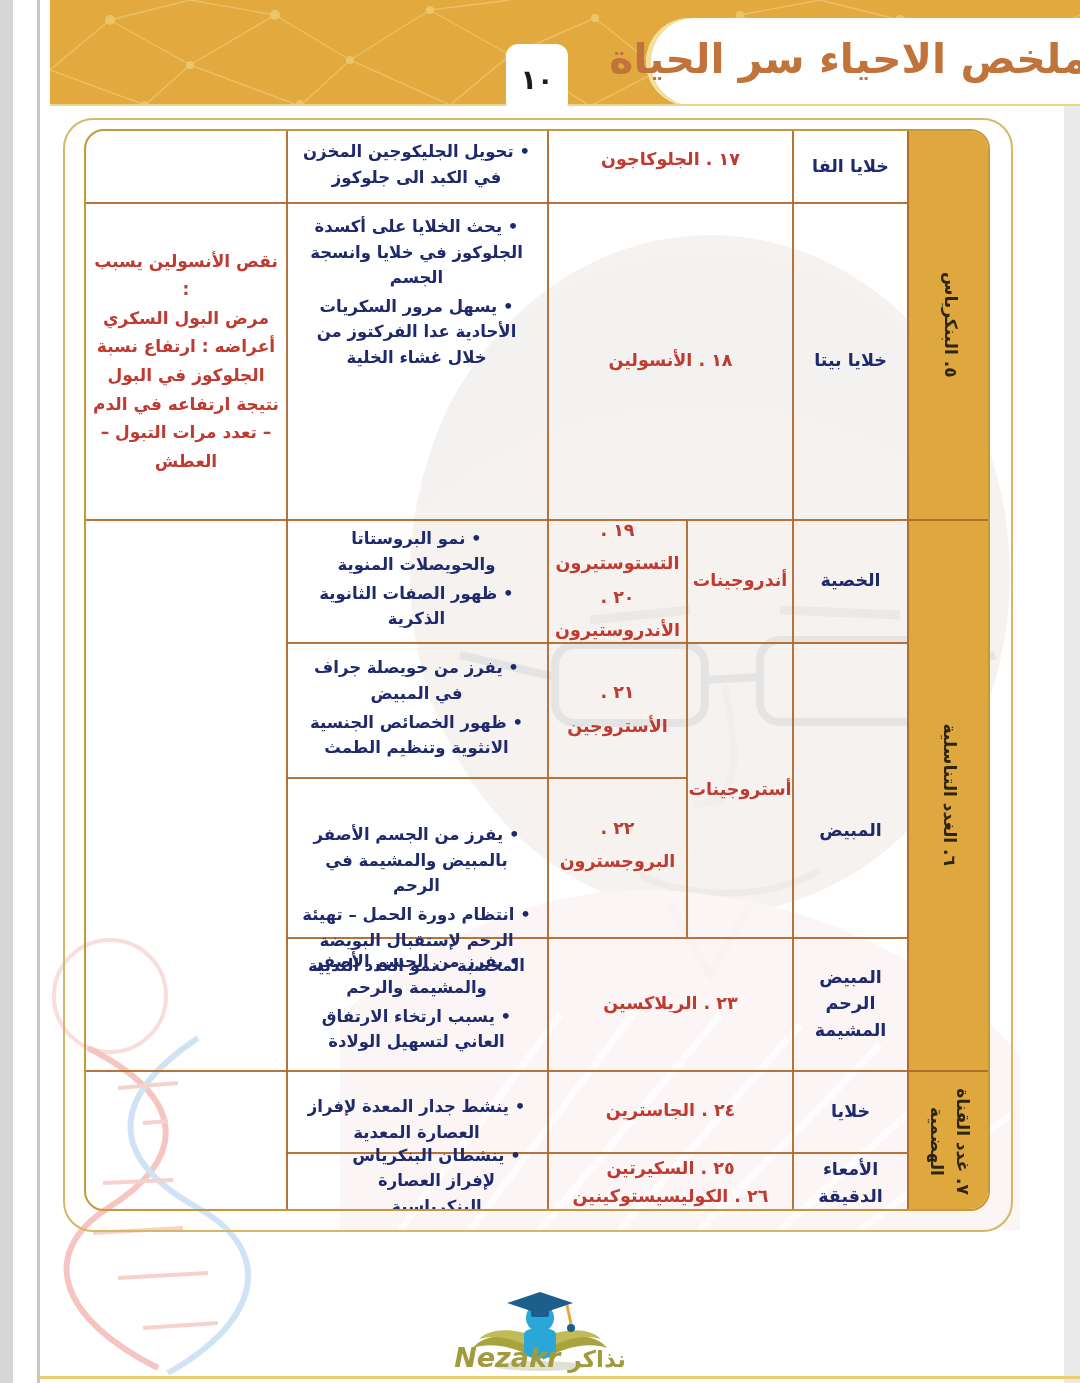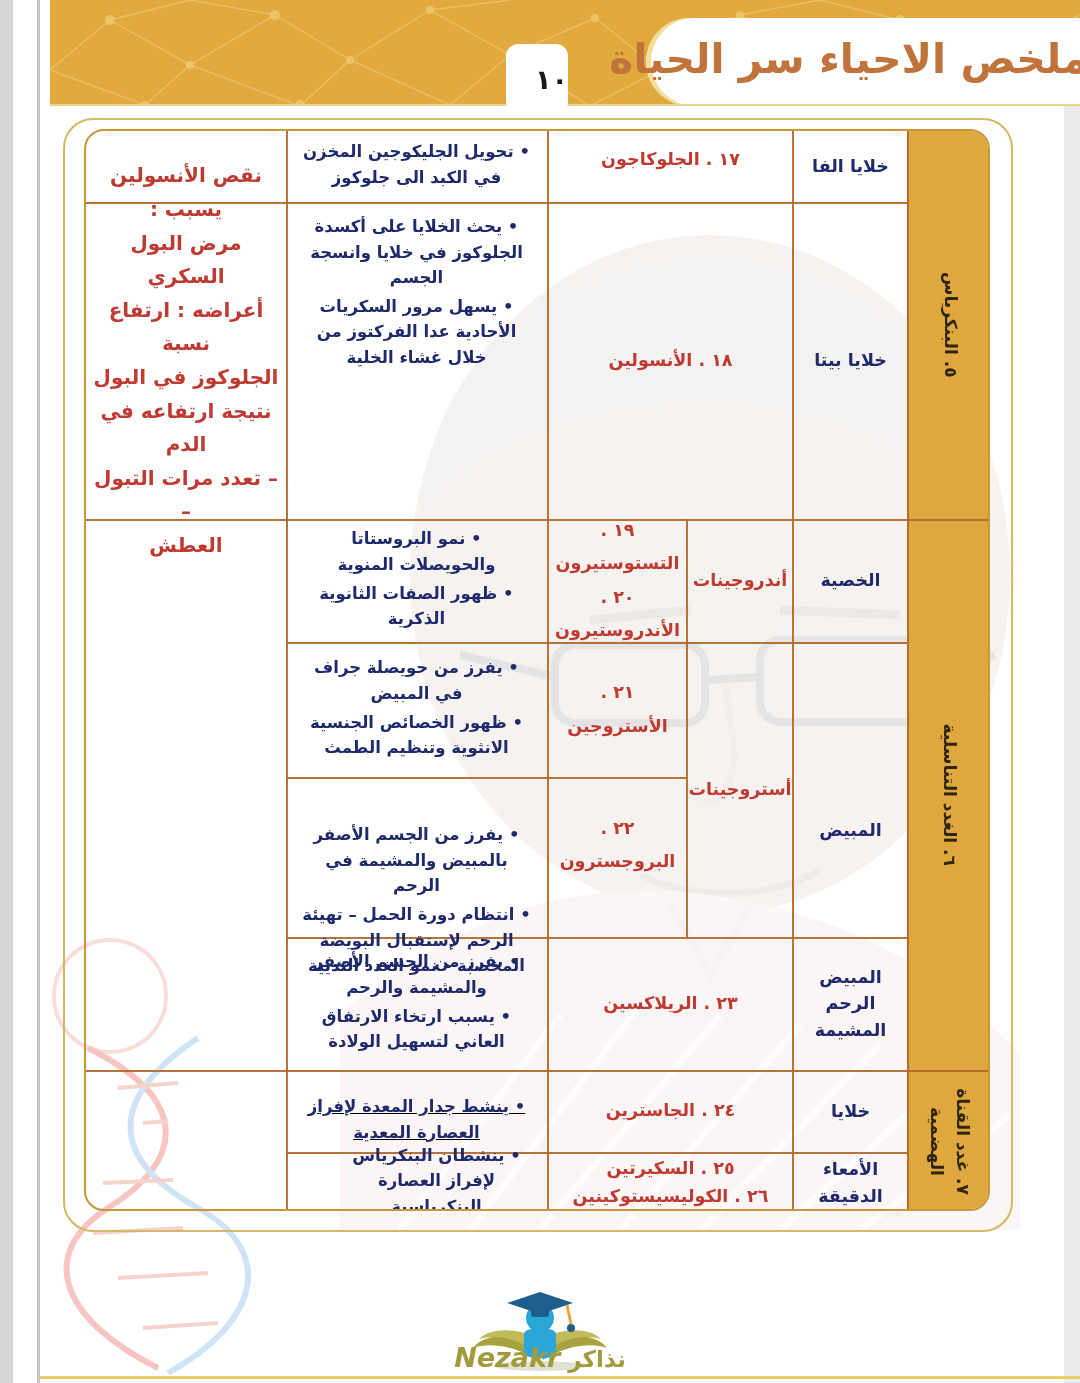--- a/index.html
+++ b/index.html
@@ -19,21 +19,21 @@
             background:#e2a93e; border-bottom:2px solid #ecd489; overflow:hidden; }
   .banner svg { position:absolute; inset:0; }
   .title-blob { position:absolute; left:596px; top:18px; width:468px; height:88px;
             background:#ffffff; border-radius:75px 0 0 75px;
             box-shadow:inset 5px 0 0 #f2df9c;
             display:flex; align-items:center; justify-content:flex-start; }
   .page-title { color:#c0733a; font-size:41px; font-weight:bold; padding:0 26px 6px 0;
             letter-spacing:-1px; white-space:nowrap; }
   .page-tab { position:absolute; left:506px; top:44px; width:62px; height:70px;
             background:#ffffff; border-radius:12px;
-            display:flex; align-items:center; justify-content:flex-start;
+            display:flex; align-items:center; justify-content:center;
             color:#1b1b1b; font-size:27px; font-weight:bold; }
 
   
   .wm-face { position:absolute; left:340px; top:215px; width:680px; height:1015px;
              opacity:.16; pointer-events:none; }
   .wm-dna  { position:absolute; left:48px; top:928px; width:320px; height:455px;
              opacity:.38; pointer-events:none; }
   .wm-logo-foot { position:absolute; left:465px; top:1288px; width:150px; height:92px; }
 
   
@@ -51,21 +51,21 @@
   .cell { position:absolute; display:flex; align-items:center; justify-content:center;
           flex-direction:column; text-align:center; }
   .navy  { color:#1e2a6c; font-weight:bold; }
   .red   { color:#bf3a30; font-weight:bold; }
   .gland { font-size:17.5px; line-height:1.5; }
   .hormone { font-size:17.5px; line-height:1.9; }
   .fn-list { list-style:none; font-size:16.5px; line-height:1.55; width:100%; padding:0 14px; }
   .fn-list li { margin-bottom:3px; text-align:center; }
   .fn-list li::before { content:"•  "; }
   .top-align { justify-content:flex-start; padding-top:12px; }
-  .notes { font-size:20px; line-height:1.68; }
+  .notes { font-size:17px; line-height:1.68; }
 
   
   .logo-caption { position:absolute; left:430px; top:1342px; width:220px; text-align:center;
                   color:#a19b3e; font-weight:bold; font-size:23px; }
   .logo-caption .en { font-style:italic; font-size:27px; }
 </style>
 </head>
 <body>
 
 <div class="page">
@@ -253,21 +253,21 @@
         <li>يسبب ارتخاء الارتفاق العاني لتسهيل الولادة</li>
       </ul>
     </div>
 
     <div class="cell" style="left:708px; top:939px; width:113px; height:82px;">
       <span class="navy gland">خلايا</span>
     </div>
     <div class="cell" style="left:463px; top:939px; width:243px; height:82px;">
       <span class="red hormone">٢٤ . الجاسترين</span>
     </div>
-    <div class="cell" style="left:202px; top:939px; width:257px; height:102px;text-decoration:underline;">
+    <div class="cell" style="left:202px; top:939px; width:257px; height:102px;">
       <ul class="fn-list navy">
           <li>ينشط جدار المعدة لإفراز العصارة المعدية</li>
         </ul>
     </div>
 
     <div class="cell" style="left:708px; top:1021px; width:113px; height:61px;">
       <span class="navy gland">الأمعاء</span>
       <span class="navy gland">الدقيقة</span>
     </div>
     <div class="cell" style="left:463px; top:1021px; width:243px; height:61px;">

